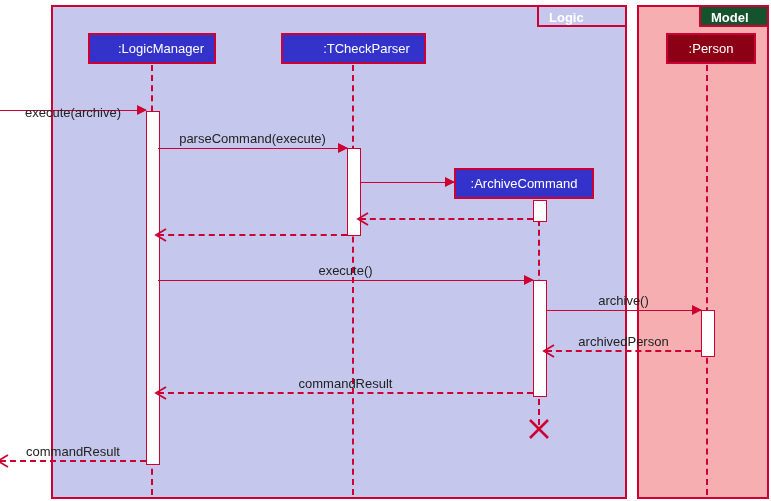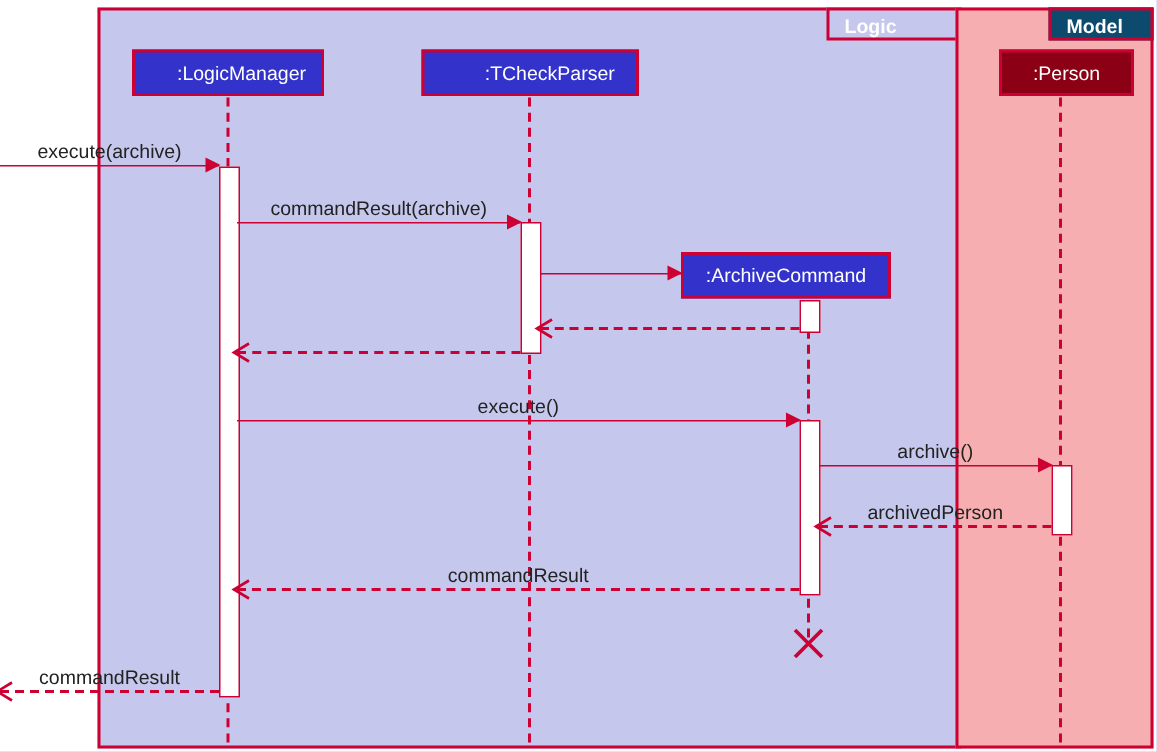--- a/index.html
+++ b/index.html
@@ -7,21 +7,21 @@
     padding: 0;
     font-family: Arial, sans-serif;
     font-size: 13px;
     width: 771px;
     height: 501px;
     position: relative;
     background: #fff;
   }
   .box-logic {
     position: absolute;
-    left: 65px;
+    left: 51px;
     top: 5px;
     width: 572px;
     height: 490px;
     background: #c5c7ec;
     border: 2px solid #cc0033;
   }
   .box-model {
     position: absolute;
     left: 637px;
     top: 5px;
@@ -37,21 +37,21 @@
     height: 22px;
     background: #c5c7ec;
     border: 2px solid #cc0033;
     padding: 0 10px;
     line-height: 22px;
     font-weight: bold;
     color: #fff;
     box-sizing: border-box;
   }
   .box-logic .header-tab { background:#c5c7ec; color:#fff; }
-  .box-model .header-tab { background:#0c4a6e; color:#fff; }
+  .box-model .header-tab { background:#14532d; color:#fff; }
   .participant {
     position: absolute;
     background: #3333cc;
     border: 2px solid #cc0033;
     color: #fff;
     padding: 6px 10px;
     text-align: center;
     min-width: 90px;
     box-sizing: border-box;
   }
@@ -128,25 +128,25 @@
 <div class="lifeline" style="left:538px; top:200px; height:225px;"></div>
 <div class="lifeline" style="left:706px; top:65px; height:430px;"></div>
 
 <div class="activation" style="left:146px; top:111px; height:352px;"></div>
 <div class="activation" style="left:347px; top:148px; height:86px;"></div>
 <div class="activation" style="left:533px; top:200px; height:20px;"></div>
 <div class="activation" style="left:533px; top:280px; height:115px;"></div>
 <div class="activation" style="left:701px; top:310px; height:45px;"></div>
 
 <div class="msg arrow-r" style="left:0px; top:110px; width:146px;">
-  <span class="label" style="left:73px;">execute(archive)</span>
+  <span class="label" style="left:73px;margin-top:12px;">execute(archive)</span>
 </div>
 
 <div class="msg arrow-r" style="left:158px; top:148px; width:189px;">
-  <span class="label">commandResult(archive)</span>
+  <span class="label">parseCommand(execute)</span>
 </div>
 
 <div class="msg arrow-r" style="left:360px; top:182px; width:94px;"></div>
 
 <div class="msg dashed" style="left:360px; top:218px; width:173px;">
   <svg class="ret-arrow" style="left:-2px;top:-7px" width="12" height="12">
       <polyline points="10,0 0,6 10,12" fill="none" stroke="#cc0033" stroke-width="1.8"></polyline>
     </svg>
 </div>
 

